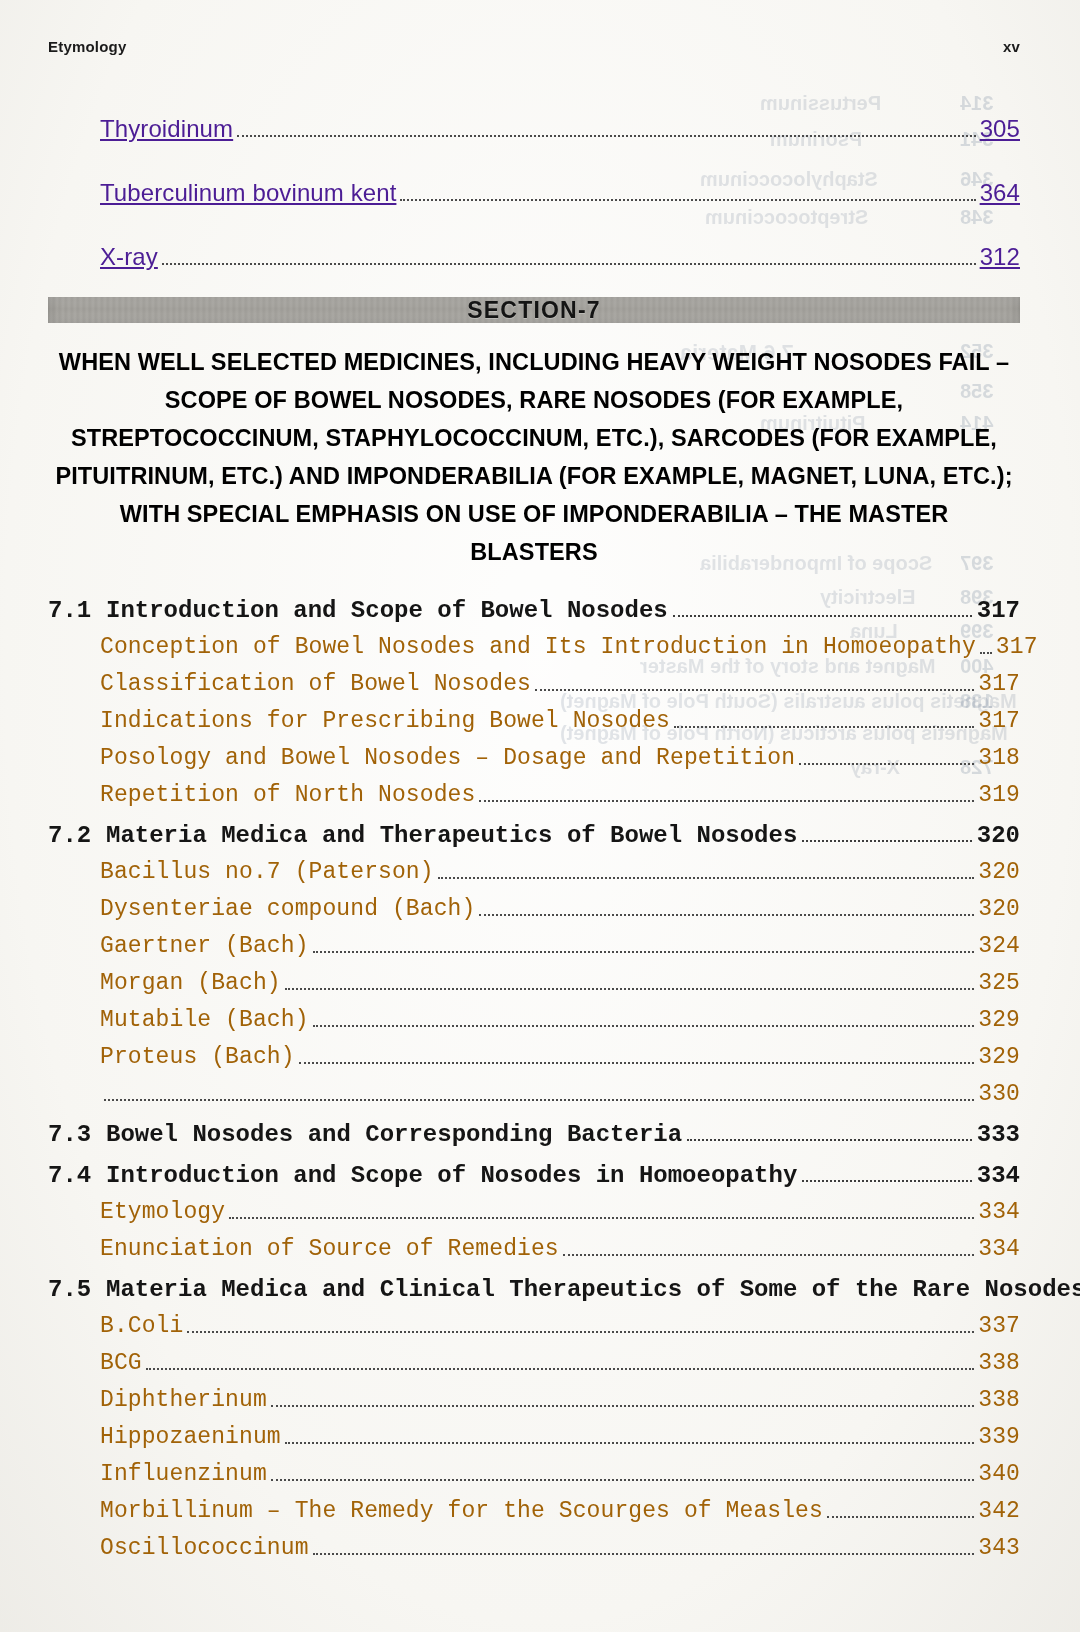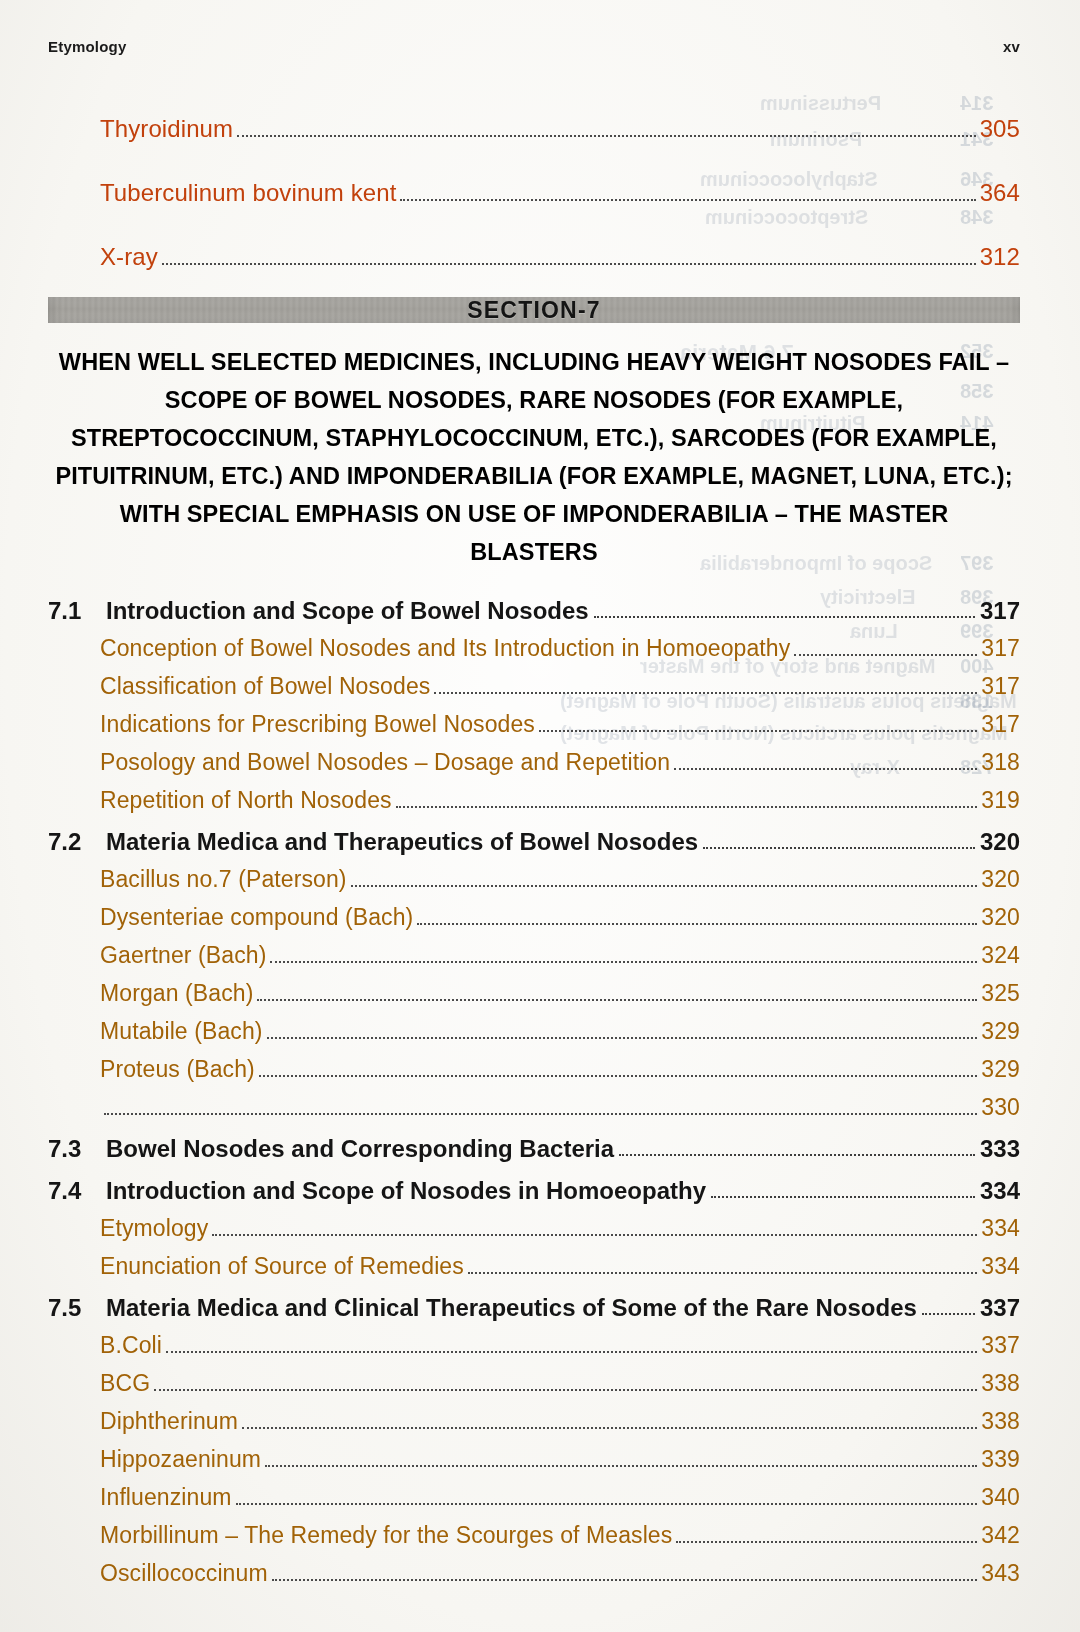--- a/index.html
+++ b/index.html
@@ -69,23 +69,24 @@
     white-space: nowrap;
   }
 
   
   .toplist {
     margin-left: 52px;
     margin-bottom: 26px;
   }
   .toplist .row {
     font-size: 24px;
-    color: #c2410c;
+    color: #4c1d95;
     margin-bottom: 16px;
     letter-spacing: 0.1px;
+    text-decoration: underline;
   }
   .toplist .row .pg { font-size: 24px; margin-top: 20px; }
 
   
   .section-band {
     position: relative;
     height: 26px;
     margin: 4px 0 20px 0;
     background:
       repeating-linear-gradient(90deg, rgba(0,0,0,0.05) 0px, rgba(0,0,0,0.0) 3px, rgba(0,0,0,0.06) 6px),
@@ -141,21 +142,21 @@
   .sub {
     margin-left: 52px;
   }
   .sub .row {
     font-size: 23px;
     color: #a16207;
     margin-bottom: 11px;
     letter-spacing: 0.1px;
   }
 
-  .group { margin-bottom: 14px; }
+  .group { margin-bottom: 14px; font-family: Liberation Mono, monospace; }
   .group:last-child { margin-bottom: 0; }
 
   
   .ghost {
     position: absolute;
     z-index: 1;
     opacity: 0.17;
     color: #5a6b84;
     font-family: "Liberation Sans", sans-serif;
     font-weight: bold;

